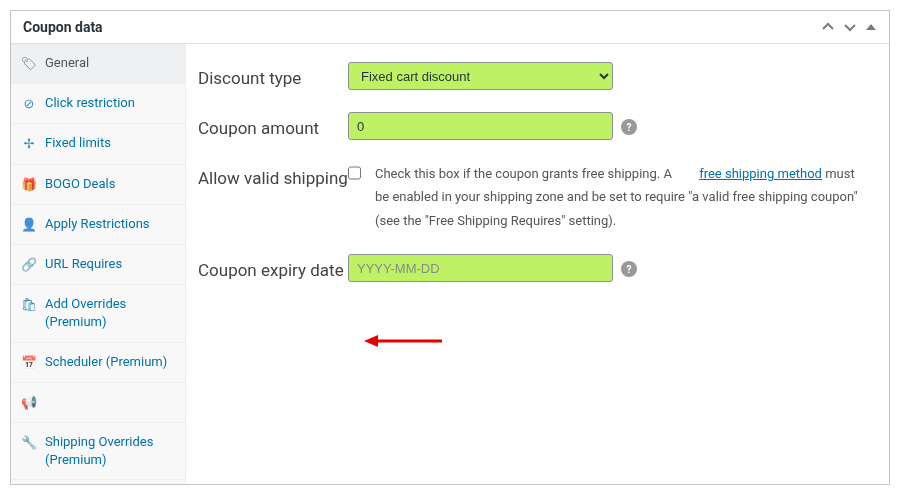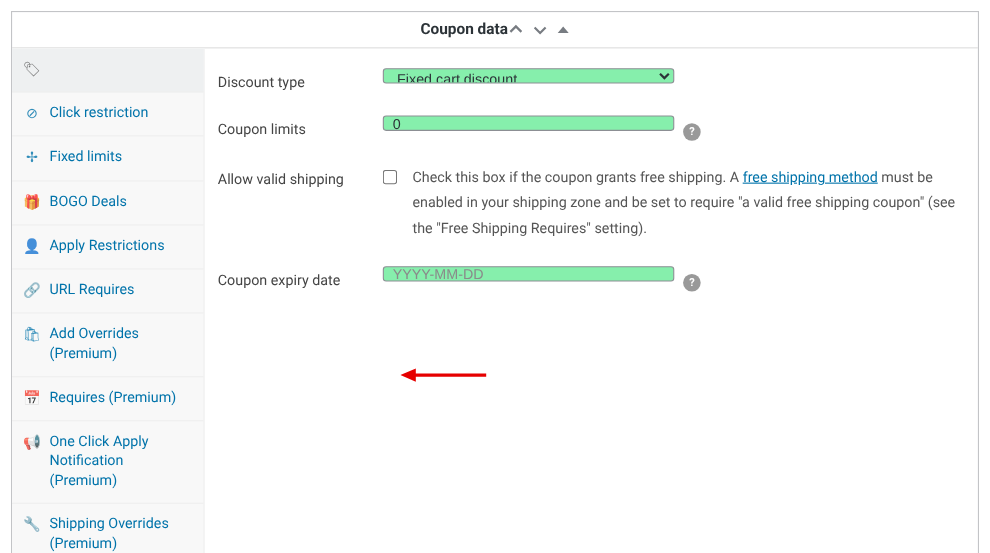--- a/index.html
+++ b/index.html
@@ -13,21 +13,21 @@
   }
   .panel {
     border: 1px solid #c3c4c7;
     background: #fff;
     width: 880px;
     margin: 0 auto;
   }
   .panel-header {
     display: flex;
     align-items: center;
-    justify-content: center;
+    justify-content: space-between;
     border-bottom: 1px solid #ddd;
     padding: 8px 12px;
   }
   .panel-title {
     font-size: 14px;
     font-weight: bold;
   }
   .panel-actions {
     display: flex;
     gap: 8px;
@@ -75,35 +75,35 @@
   .form-row {
     display: flex;
     align-items: flex-start;
     margin-bottom: 22px;
   }
   .form-label {
     width: 150px;
     flex-shrink: 0;
     color: #444;
     padding-top: 6px;
-    font-size: 13px;
+    font-size: 17px;
   }
   .form-field {
     flex: 1;
     display: flex;
     align-items: flex-start;
     gap: 8px;
   }
   select, input[type=text] {
-    height: 14px;
+    height: 28px;
     border: 1px solid #8c8f94;
     border-radius: 3px;
     padding: 0 8px;
     font-size: 13px;
-    background: #86efac;
+    background: #bef264;
     color: #2c3338;
   }
   select { width: 265px; }
   input[type=text] { width: 265px; }
   input[type=checkbox] {
     width: 16px;
     height: 16px;
     margin: 3px 6px 0 0;
   }
   .help-icon {
@@ -119,20 +119,21 @@
     justify-content: center;
     margin-top: 7px;
     cursor: help;
   }
   .desc {
     color: #555;
     line-height: 1.8;
   }
   .desc a {
     color: #0073aa;
+    margin-left: 24px;
   }
   ::placeholder { color: #8a8a8a; }
   .arrow {
     position: absolute;
     left: 178px;
     top: 287px;
     pointer-events: none;
   }
 </style>
 </head>
@@ -156,20 +157,21 @@
           <svg width="12" height="12" viewBox="0 0 12 12">
             <path d="M1 9 L6 3 L11 9 Z" fill="#787c82"></path>
           </svg>
         </span>
     </div>
   </div>
   <div class="panel-body">
     <div class="sidebar">
       <div class="tab active">
         <span class="tab-icon">🏷</span>
+        <span class="tab-label">General</span>
       </div>
       <div class="tab">
         <span class="tab-icon">⊘</span>
         <span class="tab-label">Click restriction</span>
       </div>
       <div class="tab">
         <span class="tab-icon">✢</span>
         <span class="tab-label">Fixed limits</span>
       </div>
       <div class="tab">
@@ -183,45 +185,44 @@
       <div class="tab">
         <span class="tab-icon">🔗</span>
         <span class="tab-label">URL Requires</span>
       </div>
       <div class="tab">
         <span class="tab-icon">🛍</span>
         <span class="tab-label">Add Overrides (Premium)</span>
       </div>
       <div class="tab">
         <span class="tab-icon">📅</span>
-        <span class="tab-label">Requires (Premium)</span>
+        <span class="tab-label">Scheduler (Premium)</span>
       </div>
       <div class="tab">
         <span class="tab-icon">📢</span>
-        <span class="tab-label">One Click Apply Notification (Premium)</span>
       </div>
       <div class="tab">
         <span class="tab-icon">🔧</span>
         <span class="tab-label">Shipping Overrides (Premium)</span>
       </div>
     </div>
 
     <div class="content">
 
       <div class="form-row">
         <div class="form-label">Discount type</div>
         <div class="form-field">
           <select>
             <option>Fixed cart discount</option>
           </select>
         </div>
       </div>
 
       <div class="form-row">
-        <div class="form-label">Coupon limits</div>
+        <div class="form-label">Coupon amount</div>
         <div class="form-field">
           <input type="text" value="0" style="">
           <span class="help-icon">?</span>
         </div>
       </div>
 
       <div class="form-row">
         <div class="form-label">Allow valid shipping</div>
         <div class="form-field">
           <input type="checkbox" style="">

